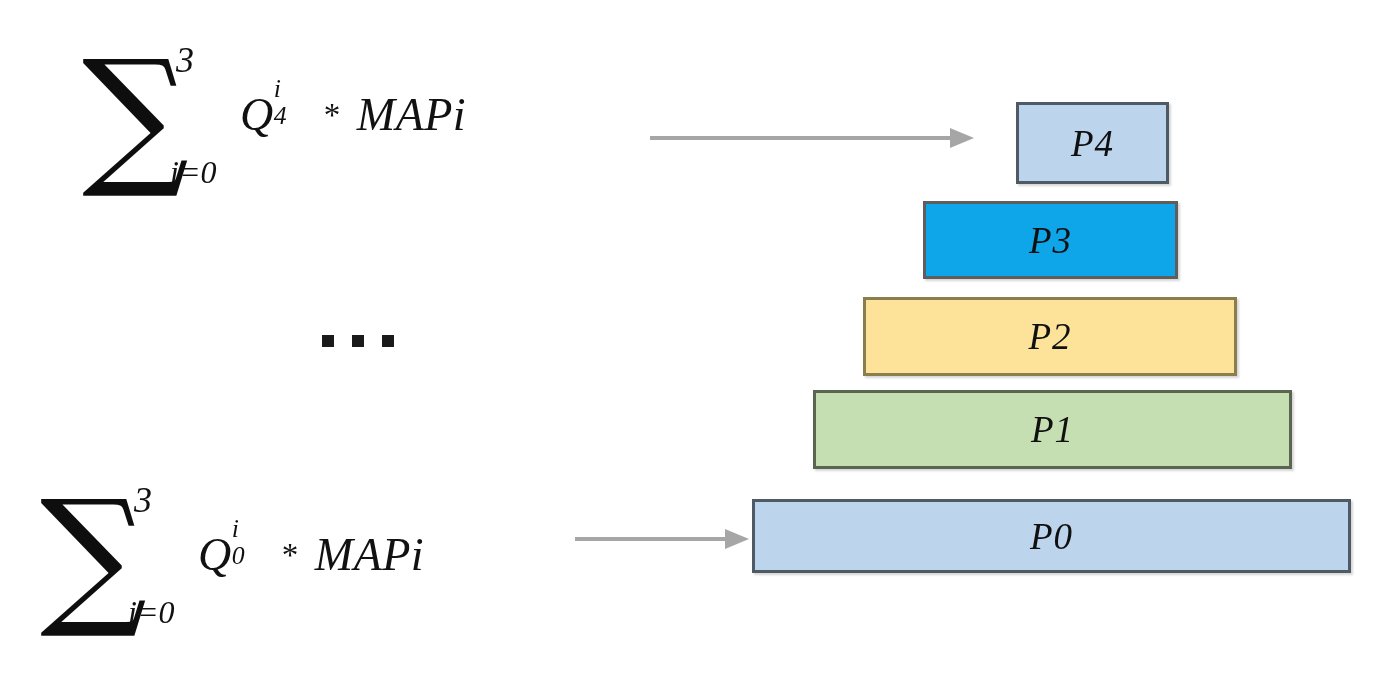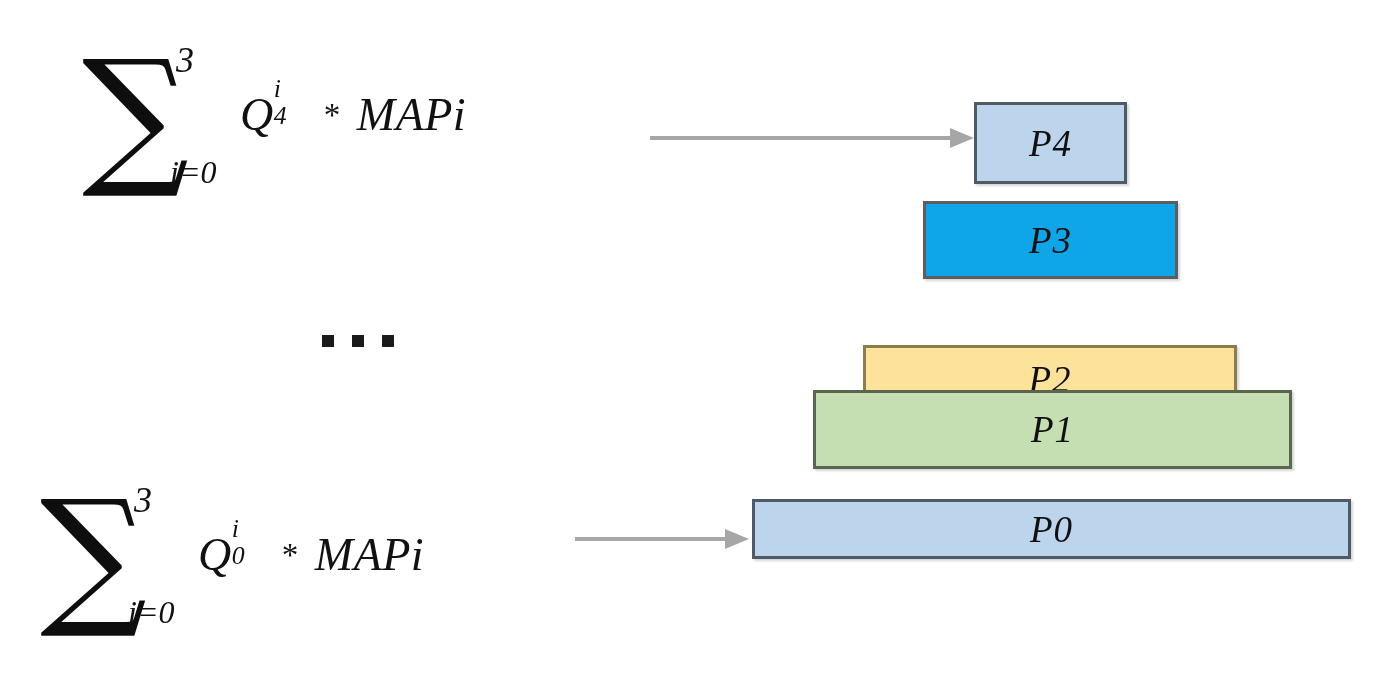--- a/index.html
+++ b/index.html
@@ -178,29 +178,29 @@
       <span class="star">*</span>
       <span>MAPi</span>
     </span>
   </div>
 
   <svg class="arrow" style="left:575px; top:527px; width:180px;" width="180" height="24" viewBox="0 0 180 24">
     <line x1="0" y1="12" x2="154" y2="12" stroke="#a6a6a6" stroke-width="4"></line>
     <polygon points="150,2 174,12 150,22" fill="#a6a6a6"></polygon>
   </svg>
 
-  <div class="bar" id="bar-p4" style="left: 974px; top: 102px; width: 153px; height: 82px; background: rgb(188, 213, 237); border-color: rgb(78, 91, 102);">
+  <div class="bar" id="bar-p4" style="left: 1016px; top: 102px; width: 153px; height: 82px; background: rgb(188, 213, 237); border-color: rgb(78, 91, 102);">
     <span class="bar-label">P4</span>
   </div>
   <div class="bar" id="bar-p3" style="left: 923px; top: 201px; width: 255px; height: 78px; background: #0ea5e9; border-color: rgb(94, 94, 94);">
     <span class="bar-label">P3</span>
   </div>
-  <div class="bar" id="bar-p2" style="left: 863px; top: 297px; width: 374px; height: 68px; background: rgb(253, 227, 154); border-color: rgb(138, 125, 78); margin-top: 48px;">
+  <div class="bar" id="bar-p2" style="left: 863px; top: 297px; width: 374px; height: 79px; background: rgb(253, 227, 154); border-color: rgb(138, 125, 78);">
     <span class="bar-label">P2</span>
   </div>
   <div class="bar" id="bar-p1" style="left: 813px; top: 390px; width: 479px; height: 79px; background: rgb(198, 223, 178); border-color: rgb(91, 102, 80); text-align: right;">
     <span class="bar-label">P1</span>
   </div>
-  <div class="bar" id="bar-p0" style="left: 752px; top: 499px; width: 599px; height: 60px; background: rgb(188, 213, 237); border-color: rgb(78, 91, 102);">
+  <div class="bar" id="bar-p0" style="left: 752px; top: 499px; width: 599px; height: 74px; background: rgb(188, 213, 237); border-color: rgb(78, 91, 102);">
     <span class="bar-label">P0</span>
   </div>
 
 </div>
 
 </body></html>

